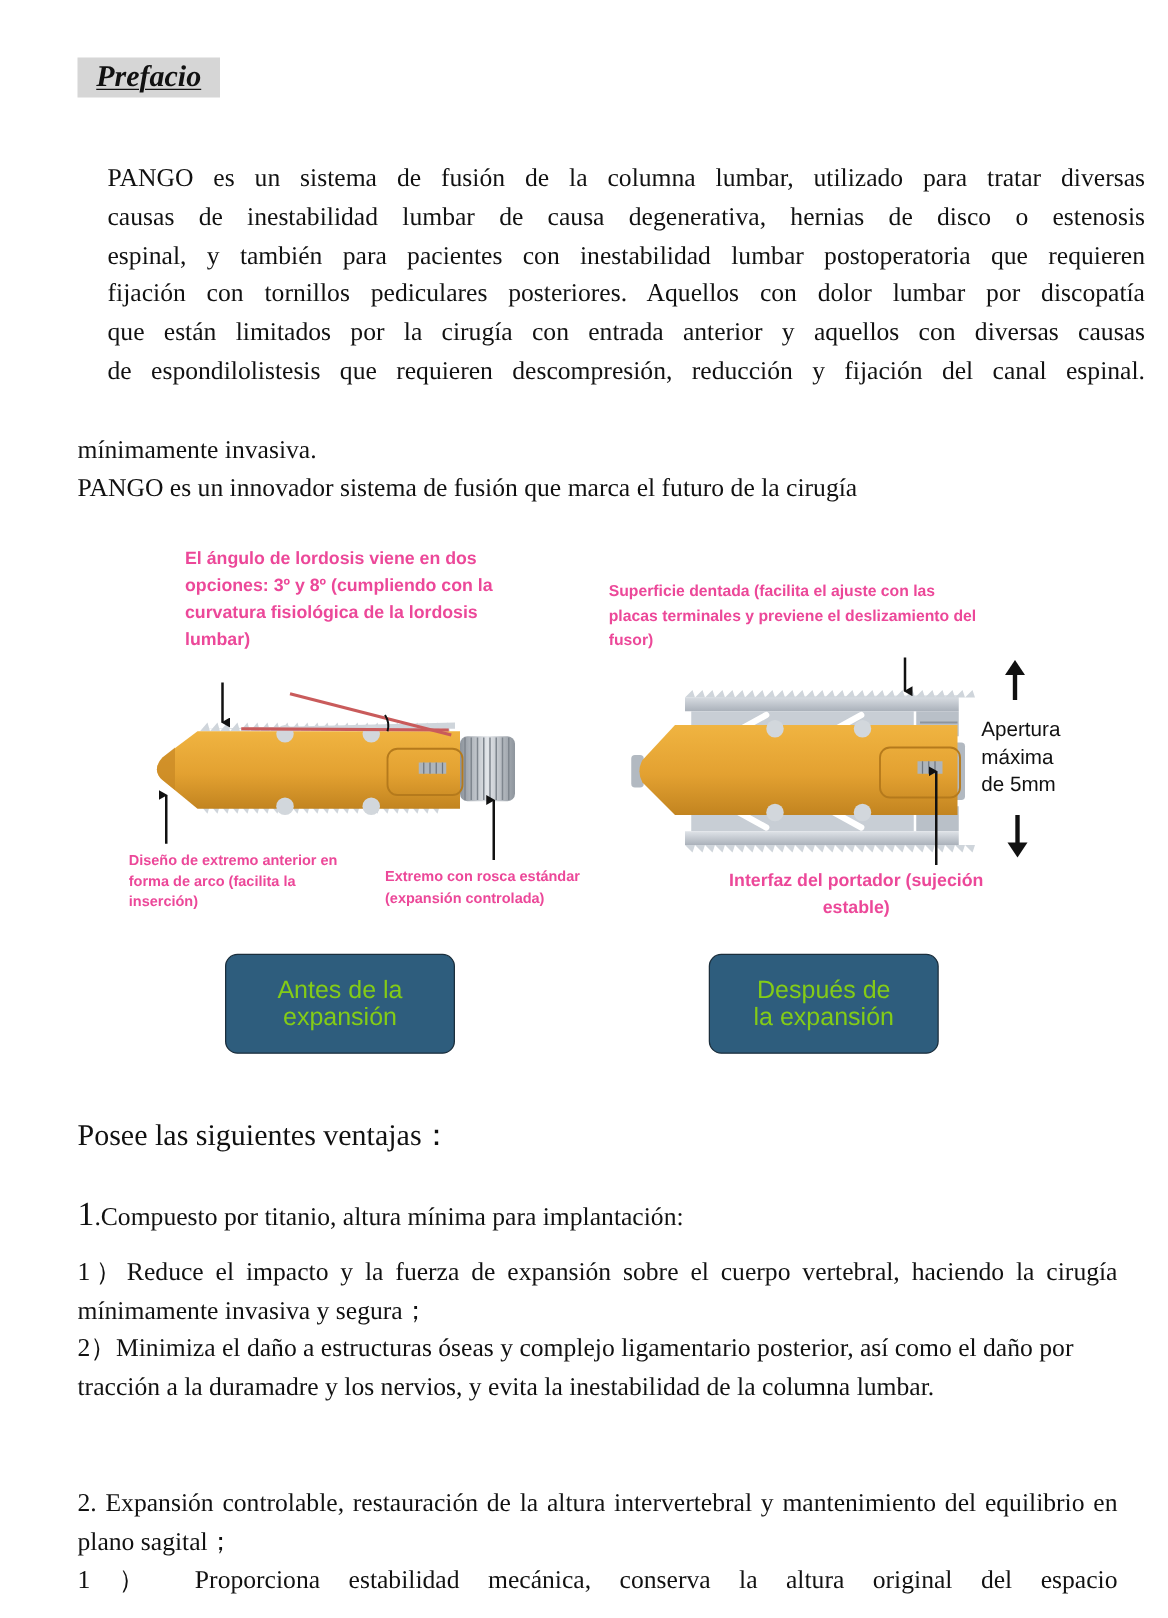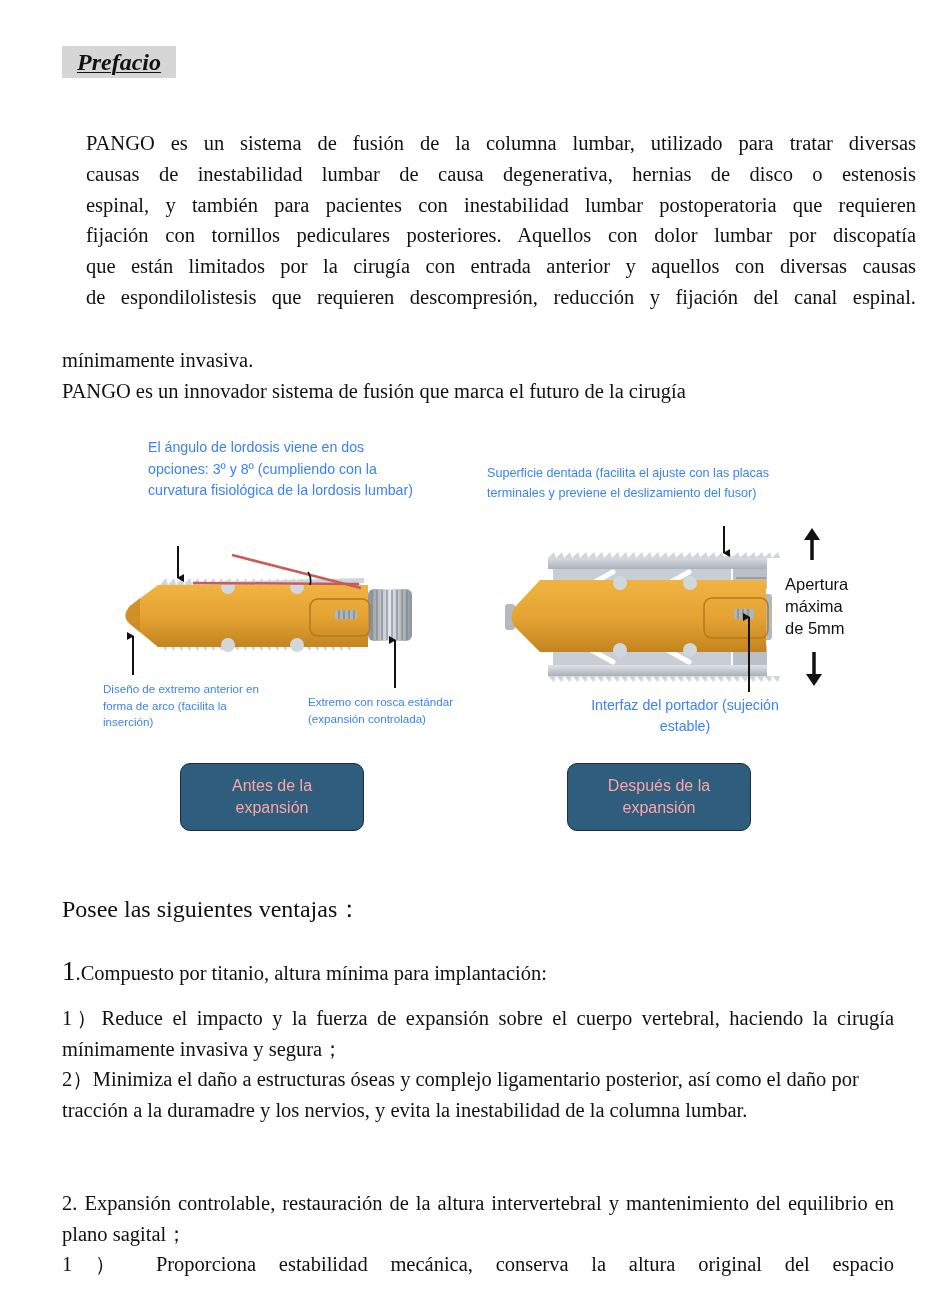--- a/index.html
+++ b/index.html
@@ -8,31 +8,31 @@
   .sans { font-family: "Liberation Sans", "DejaVu Sans", sans-serif; }
   .abs { position: absolute; }
 
   .title {
     left: 62px; top: 46px; font-size: 24px; font-weight: bold; font-style: italic;
     background: #d6d6d6; padding: 0 15px; line-height: 32px; text-decoration: underline; text-decoration-thickness: 1px; text-underline-offset: 2px;
   }
   .para { left: 62px; width: 830px; font-size: 20.5px; line-height: 30.8px; text-align: justify; margin-left: 24px; }
   .para-narrow { left: 62px; width: 790px; font-size: 20.5px; line-height: 31px; }
 
-  .lbl-b { font-weight: normal; color: #3b82f6; }
+  .lbl-b { font-weight: bold; color: #ec4899; }
   .lbl1 { left: 148px; top: 437px; width: 280px; font-size: 14.2px; line-height: 21.5px; }
   .lbl2 { left: 487px; top: 464px; width: 300px; font-size: 12.6px; line-height: 19.5px; }
   .lbl3 { left: 103px; top: 681px; width: 170px; font-size: 11.6px; line-height: 16.5px; }
   .lbl4 { left: 308px; top: 694px; width: 180px; font-size: 11.6px; line-height: 16.5px; }
   .lbl5 { left: 565px; top: 695px; width: 240px; font-size: 14.2px; line-height: 21px; text-align: center; }
   .lbl6 { left: 785px; top: 573px; width: 80px; font-size: 16.5px; line-height: 22px; font-weight: normal; }
 
   .btn {
-    width: 184px; height: 68px; background: #2e5d7d; border: 1.5px solid #1b2e3c; border-radius: 10px;
-    color: #fca5a5; font-size: 16px; line-height: 22px; display: flex; align-items: center; justify-content: center; text-align: center;
+    width: 184px; height: 80px; background: #2e5d7d; border: 1.5px solid #1b2e3c; border-radius: 10px;
+    color: #84cc16; font-size: 20px; line-height: 22px; display: flex; align-items: center; justify-content: center; text-align: center;
     box-sizing: border-box;
   }
   .btn1 { left: 180px; top: 763px; }
   .btn2 { left: 567px; top: 763px; }
   .btn span { display: block; width: 120px; }
 
   .h2 { left: 62px; top: 893px; font-size: 24px; line-height: 32px; }
   .h3 { left: 62px; top: 955px; font-size: 20.5px; line-height: 32px; }
   .h3 .num { font-size: 27px; }
   .list { left: 62px; width: 832px; font-size: 20.5px; line-height: 30.5px; }

